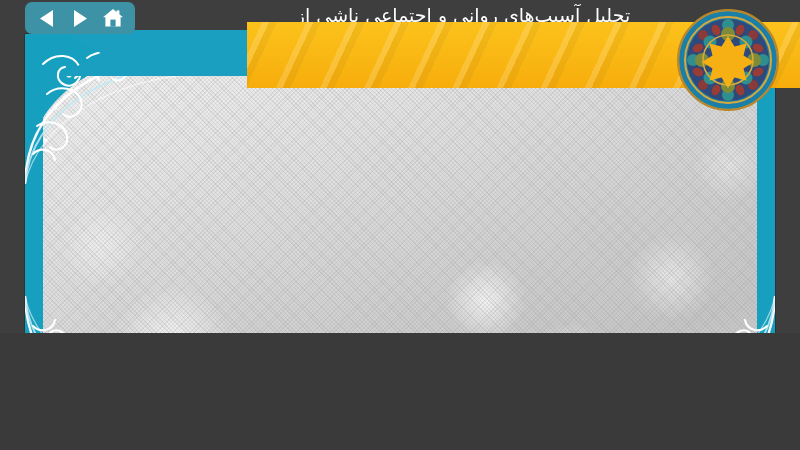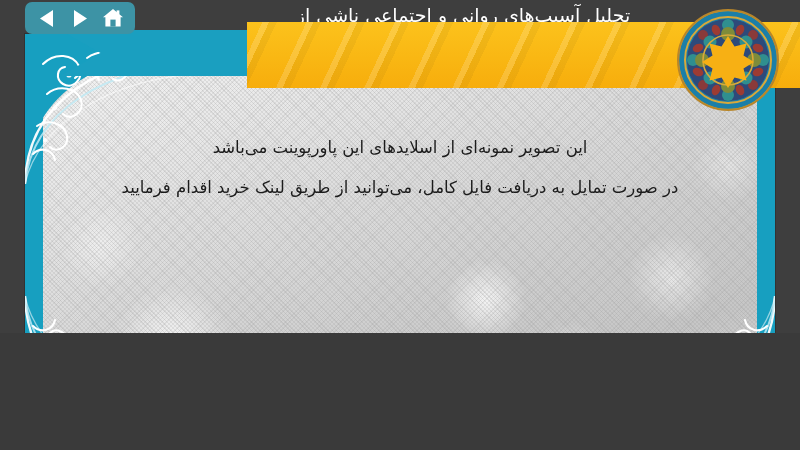--- a/index.html
+++ b/index.html
@@ -333,17 +333,15 @@
         <ellipse cx="82" cy="64" rx="5.5" ry="4" fill="#9c3b33" transform="rotate(-25 82 64)"></ellipse>
       </g>
       <circle cx="52" cy="52" r="25" fill="none" stroke="#d8a93a" stroke-width="1.6"></circle>
       <polygon fill="#f7b014" points="52,28 58.5,38.5 70.5,35.5 67.5,47.5 78,54 67.5,60.5 70.5,72.5 58.5,69.5 52,80 45.5,69.5 33.5,72.5 36.5,60.5 26,54 36.5,47.5 33.5,35.5 45.5,38.5"></polygon>
       <circle cx="52" cy="52" r="47" fill="none" stroke="#1b7fa8" stroke-width="3.5"></circle>
       <circle cx="52" cy="52" r="50" fill="none" stroke="#b8862a" stroke-width="2"></circle>
     </svg>
   </div>
 
   <div class="body-text">
-    <span class="body-line">این تصویر نمونه‌ای از اسلایدهای این پاورپوینت می‌باشد</span>
-    <span class="body-line">در صورت تمایل به دریافت فایل کامل، می‌توانید از طریق لینک خرید اقدام فرمایید</span>
   </div>
 
 </div>
 
 </body></html>

